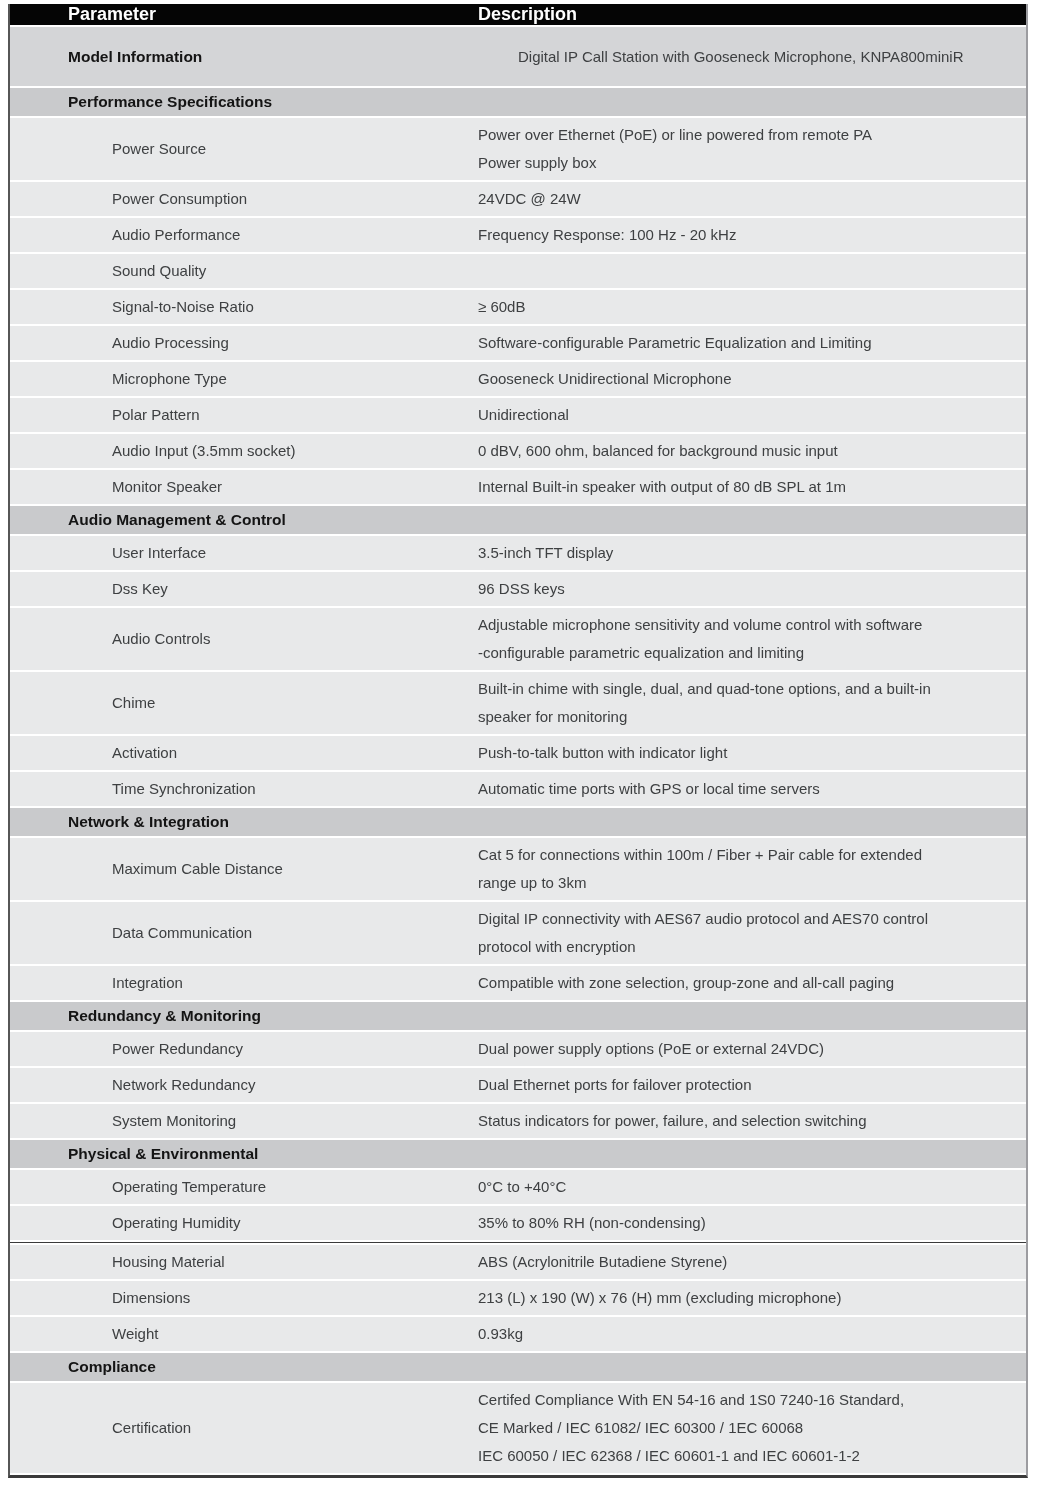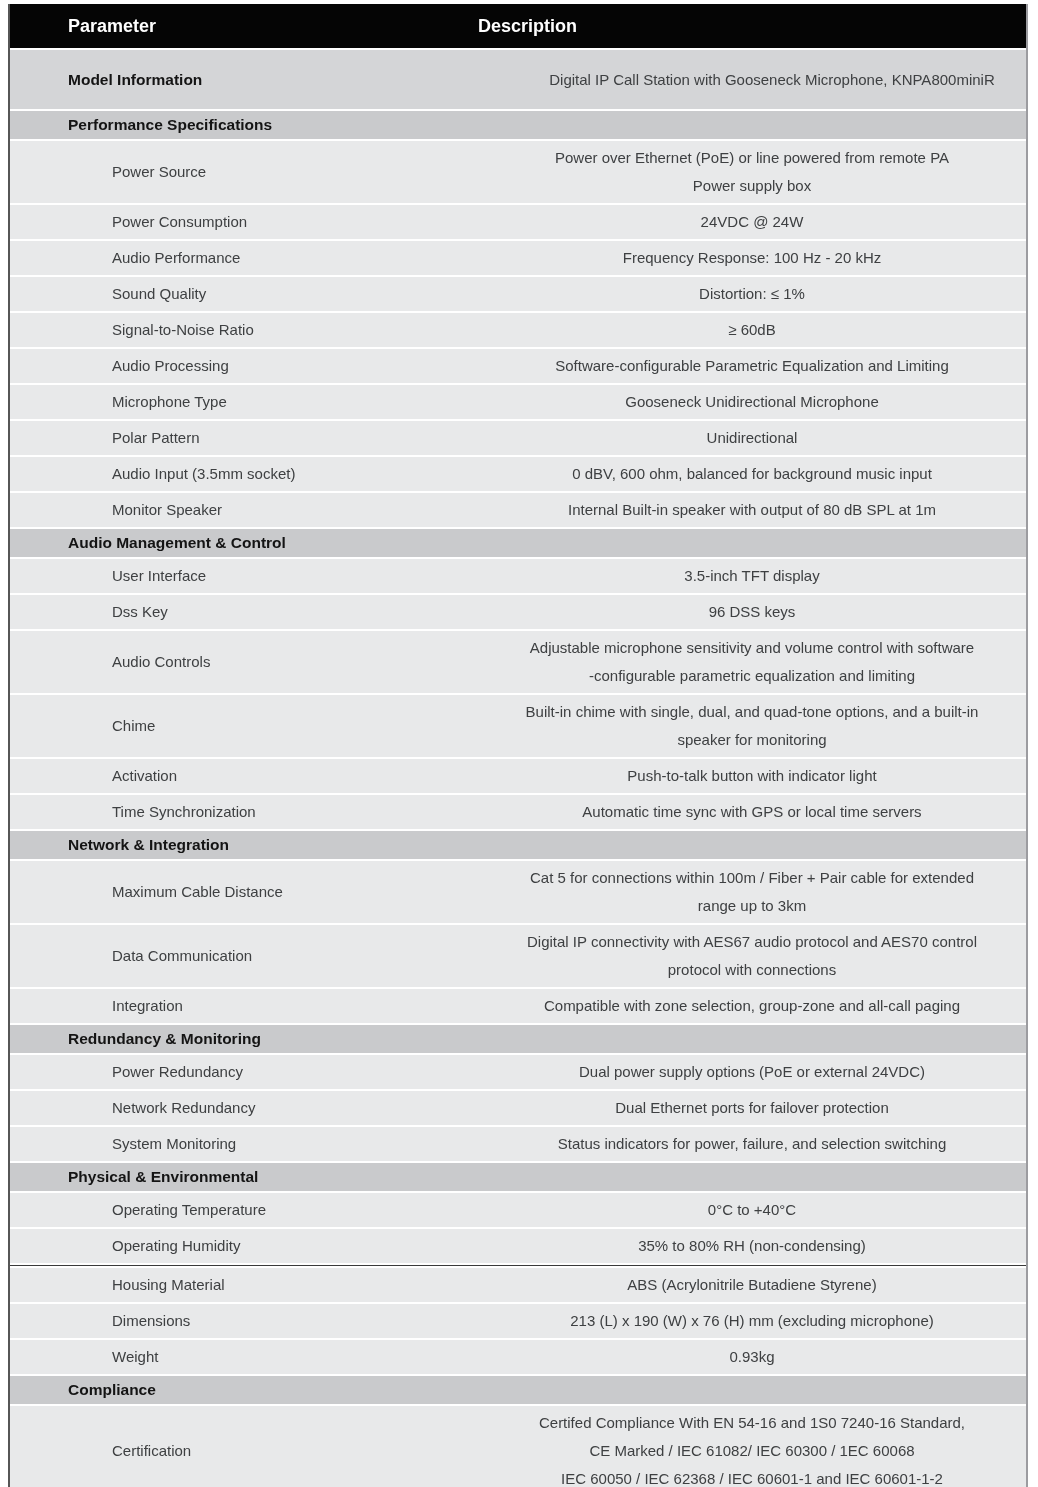--- a/index.html
+++ b/index.html
@@ -17,35 +17,35 @@
   .spec-table{
     position:absolute;left:8px;top:4px;width:1020px;
     border-left:2px solid #565656;
     border-right:2px solid #9c9ca0;
     border-bottom:3px solid #3a3a3a;
     background:#ffffff;
   }
   .thead{
     display:grid;grid-template-columns:468px 1fr;
     background:var(--header_bg);color:var(--header_text);
-    height:46px;align-items:center;
+    height:23px;align-items:center;
     font-size:18px;font-weight:bold;
     border-bottom:2px solid #ffffff;
   }
   .thead .h-param{padding-left:58px;}
   .row{
     display:grid;grid-template-columns:468px 1fr;
     background:var(--row_bg);color:var(--row_text);
     font-size:15px;line-height:28px;
     min-height:31px;align-items:center;
     border-bottom:2px solid #ffffff;
     padding:3px 0;
   }
   .row .param{padding-left:102px;}
-  .row .desc{text-align:center;}
+  .row .desc{}
   .row.section,.row.model{
     background:var(--section_bg);color:var(--bold_text);
     font-weight:bold;font-size:15.5px;gap:40px;
   }
   .row.section{min-height:29px;padding:0;}
   .row.section .param,.row.model .param{padding-left:58px;}
   .row.model{background:var(--model_bg);min-height:61px;}
   .row.model .desc{font-weight:normal;color:var(--row_text);font-size:15px;}
   .page-divider{
     height:3px;background:var(--divider);
@@ -91,23 +91,20 @@
 
   <div class="row data">
     <div class="param">Audio Performance</div>
     <div class="desc">
           <div>Frequency Response: 100 Hz - 20 kHz</div>
         </div>
   </div>
 
   <div class="row data">
     <div class="param">Sound Quality</div>
-    <div class="desc">
-          <div>Distortion: ≤ 1%</div>
-        </div>
   </div>
 
   <div class="row data">
     <div class="param">Signal-to-Noise Ratio</div>
     <div class="desc">
           <div>≥ 60dB</div>
         </div>
   </div>
 
   <div class="row data">
@@ -183,42 +180,42 @@
   <div class="row data">
     <div class="param">Activation</div>
     <div class="desc">
           <div>Push-to-talk button with indicator light</div>
         </div>
   </div>
 
   <div class="row data">
     <div class="param">Time Synchronization</div>
     <div class="desc">
-          <div>Automatic time sync with GPS or local time servers</div>
+          <div>Automatic time ports with GPS or local time servers</div>
         </div>
   </div>
 
   <div class="row section">
     <div class="param">Network &amp; Integration</div>
     <div class="desc"></div>
   </div>
 
   <div class="row data">
     <div class="param">Maximum Cable Distance</div>
     <div class="desc">
           <div>Cat 5 for connections within 100m / Fiber + Pair cable for extended</div>
           <div>range up to 3km</div>
         </div>
   </div>
 
   <div class="row data">
     <div class="param">Data Communication</div>
     <div class="desc">
           <div>Digital IP connectivity with AES67 audio protocol and AES70 control</div>
-          <div>protocol with connections</div>
+          <div>protocol with encryption</div>
         </div>
   </div>
 
   <div class="row data">
     <div class="param">Integration</div>
     <div class="desc">
           <div>Compatible with zone selection, group-zone and all-call paging</div>
         </div>
   </div>
 

